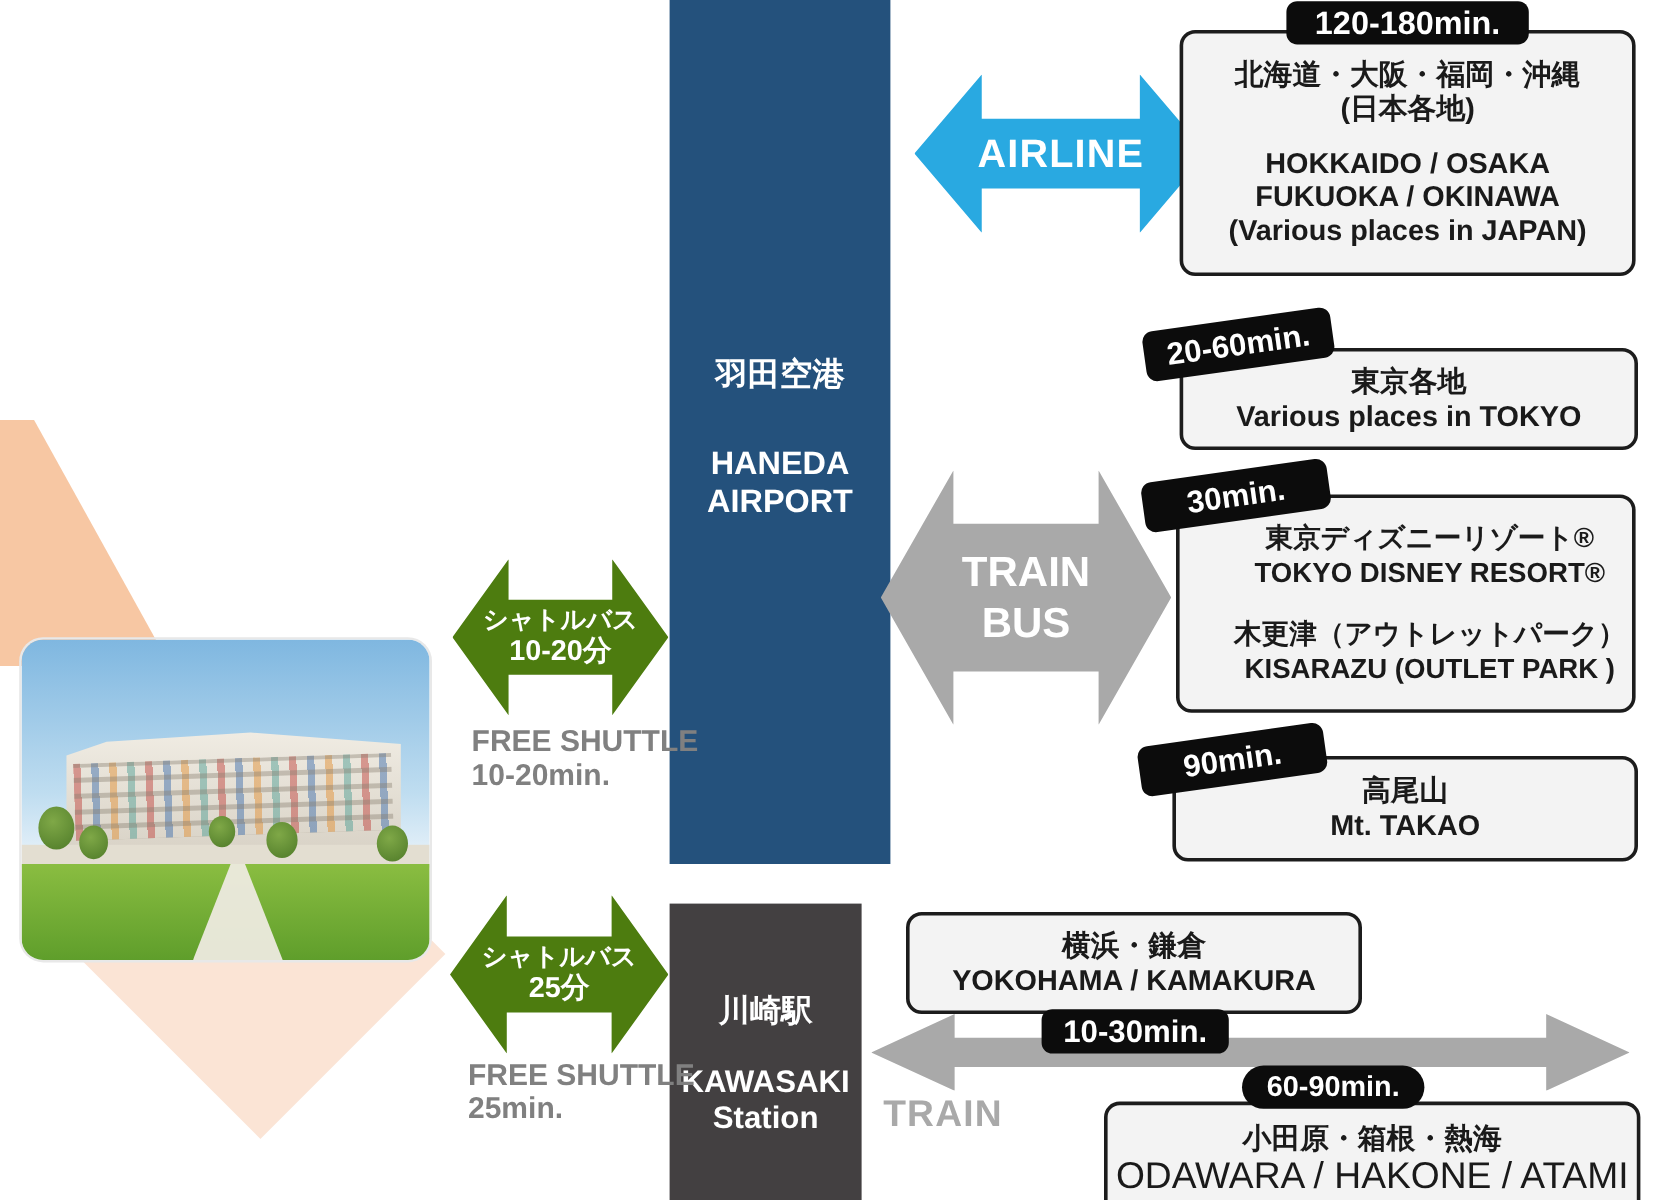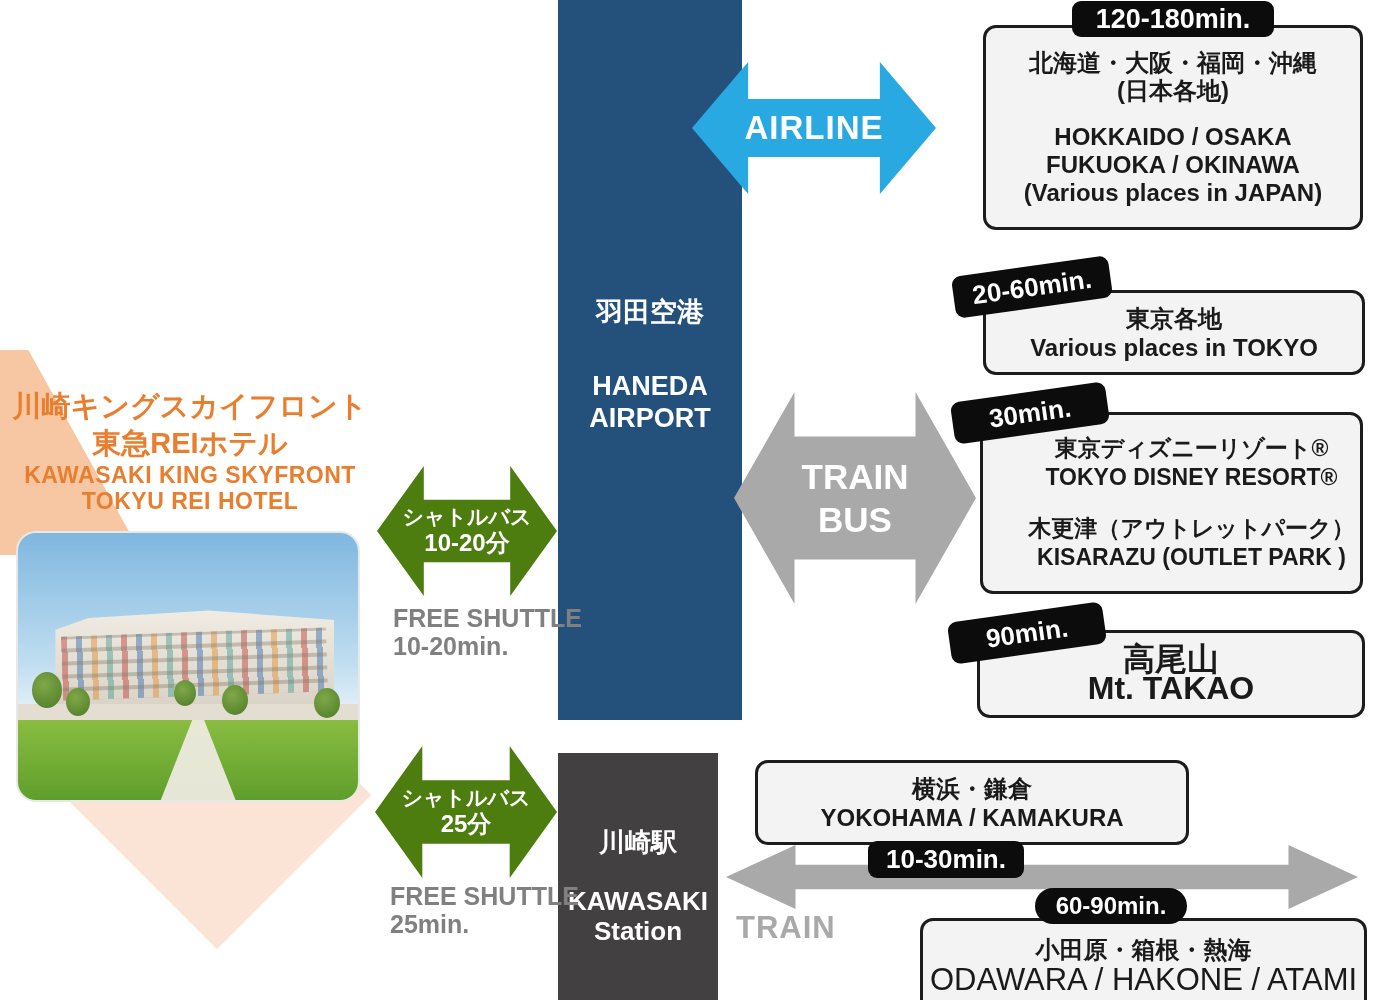--- a/index.html
+++ b/index.html
@@ -49,21 +49,21 @@
   .bar{position:absolute;color:#fff;font-weight:bold;text-align:center;z-index:1;}
   .bar-haneda{left:558px;top:0;width:184px;height:720px;background:#24517C;}
   .bar-haneda .jp{margin-top:294px;font-size:27px;}
   .bar-haneda .en{margin-top:40px;font-size:27px;line-height:32px;}
   .bar-kawasaki{left:558px;top:753px;width:160px;height:247px;background:#434041;}
   .bar-kawasaki .jp{margin-top:72px;font-size:26px;}
   .bar-kawasaki .en{margin-top:26px;font-size:26px;line-height:30px;}
   
   .arrow{position:absolute;display:flex;flex-direction:column;align-items:center;
     justify-content:center;color:#fff;font-weight:bold;text-align:center;z-index:1;}
-  .arrow-airline{left:692px;top:62px;width:244px;height:132px;background:#29A9E1;
+  .arrow-airline{left:762px;top:62px;width:244px;height:132px;background:#29A9E1;
     font-size:33px;letter-spacing:1px;
     clip-path:polygon(0% 50%,23% 0%,23% 28%,77% 28%,77% 0%,100% 50%,77% 100%,77% 72%,23% 72%,23% 100%);}
   .arrow-trainbus{left:734px;top:392px;width:242px;height:212px;background:#A9A9A9;
     font-size:35px;line-height:43px;
     clip-path:polygon(0% 50%,25% 0%,25% 21%,75% 21%,75% 0%,100% 50%,75% 100%,75% 79%,25% 79%,25% 100%);}
   .arrow-shuttle{background:#4d7c0f;
     clip-path:polygon(0% 50%,26% 0%,26% 26%,74% 26%,74% 0%,100% 50%,74% 100%,74% 74%,26% 74%,26% 100%);}
   .arrow-shuttle .l1{font-size:21px;line-height:24px;}
   .arrow-shuttle .l2{font-size:24px;line-height:28px;}
   .arrow-shuttle-haneda{left:377px;top:466px;width:180px;height:130px;}
@@ -78,22 +78,22 @@
     font-size:31px;letter-spacing:1px;z-index:1;}
   
   .info-box{position:absolute;background:#F3F3F3;border:3px solid #1C1C1C;border-radius:13px;
     color:#1A1A1A;font-weight:bold;text-align:center;z-index:3;box-sizing:border-box;
     display:flex;flex-direction:column;justify-content:center;}
   .box-japan{left:983px;top:25px;width:380px;height:205px;font-size:24px;line-height:28px;}
   .box-japan .gap{margin-top:18px;}
   .box-tokyo{left:983px;top:290px;width:382px;height:85px;font-size:24px;line-height:29px;}
   .box-disney{left:980px;top:412px;width:383px;height:182px;font-size:23px;line-height:29px;padding-left:40px;}
   .box-disney .gap{margin-top:22px;}
-  .box-takao{left:977px;top:630px;width:388px;height:88px;font-size:32px;line-height:29px;}
-  .box-yokohama{left:755px;top:760px;width:434px;height:85px;font-size:24px;line-height:29px;}
+  .box-takao{left:977px;top:630px;width:388px;height:88px;font-size:24px;line-height:29px;}
+  .box-yokohama{left:755px;top:760px;width:380px;height:85px;font-size:24px;line-height:29px;}
   .box-odawara{left:920px;top:918px;width:447px;height:100px;font-size:24px;line-height:30px;
     justify-content:flex-start;padding-top:14px;}
   .box-odawara .en{font-weight:normal;font-size:31px;}
   
   .badge{position:absolute;background:#0C0C0C;color:#fff;font-weight:bold;text-align:center;
     border-radius:9px;z-index:4;display:flex;align-items:center;justify-content:center;}
   .badge-airline{left:1072px;top:1px;width:202px;height:36px;font-size:27px;}
   .badge-tokyo{left:953px;top:266px;width:158px;height:42px;font-size:26px;transform:rotate(-8deg);}
   .badge-disney{left:952px;top:392px;width:156px;height:42px;font-size:26px;transform:rotate(-8deg);}
   .badge-takao{left:949px;top:612px;width:156px;height:42px;font-size:26px;transform:rotate(-8deg);}
@@ -101,26 +101,20 @@
   .badge-odawara{left:1035px;top:888px;width:152px;height:36px;font-size:24px;border-radius:18px;}
 </style>
 </head>
 <body>
 
 <div class="stage">
 
   <div class="deco-triangle"></div>
   <div class="deco-diamond"></div>
 
-  <div class="hotel-name">
-    <div class="jp">川崎キングスカイフロント</div>
-    <div class="jp">東急REIホテル</div>
-    <div class="en">KAWASAKI KING SKYFRONT</div>
-    <div class="en">TOKYU REI HOTEL</div>
-  </div>
 
   <div class="photo">
     <div class="sky"></div>
     <div class="building"></div>
     <div class="windows"></div>
     <div class="walk"></div>
     <div class="lawn"></div>
     <div class="path"></div>
     <div class="tree t1"></div>
     <div class="tree t2"></div>

